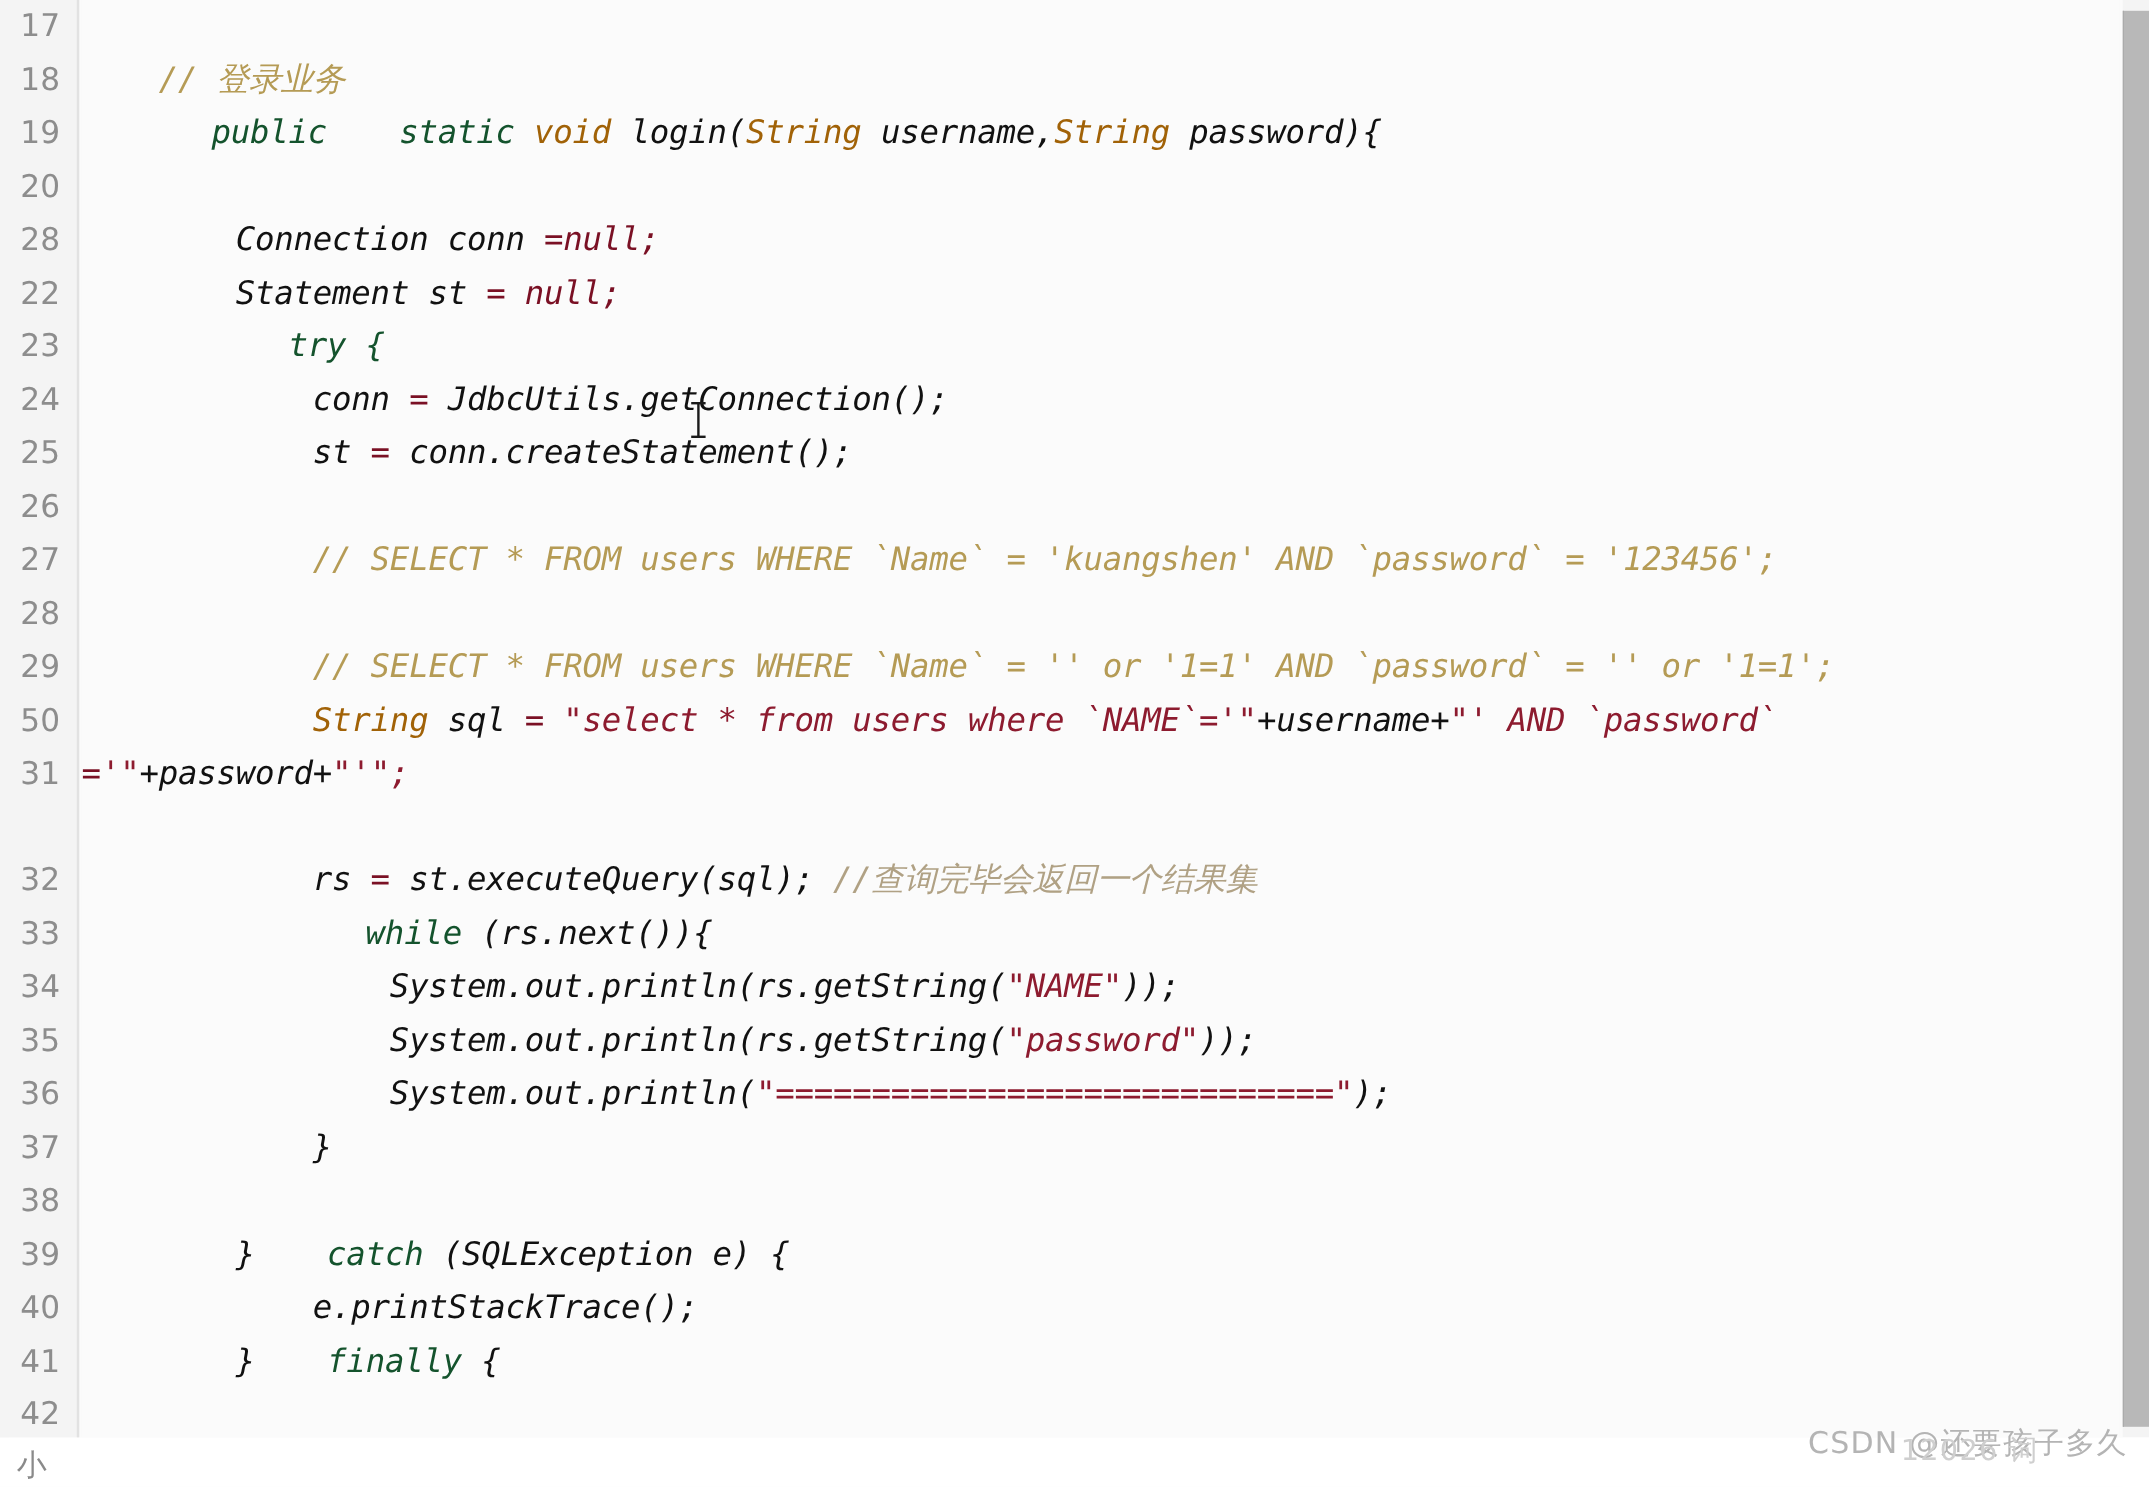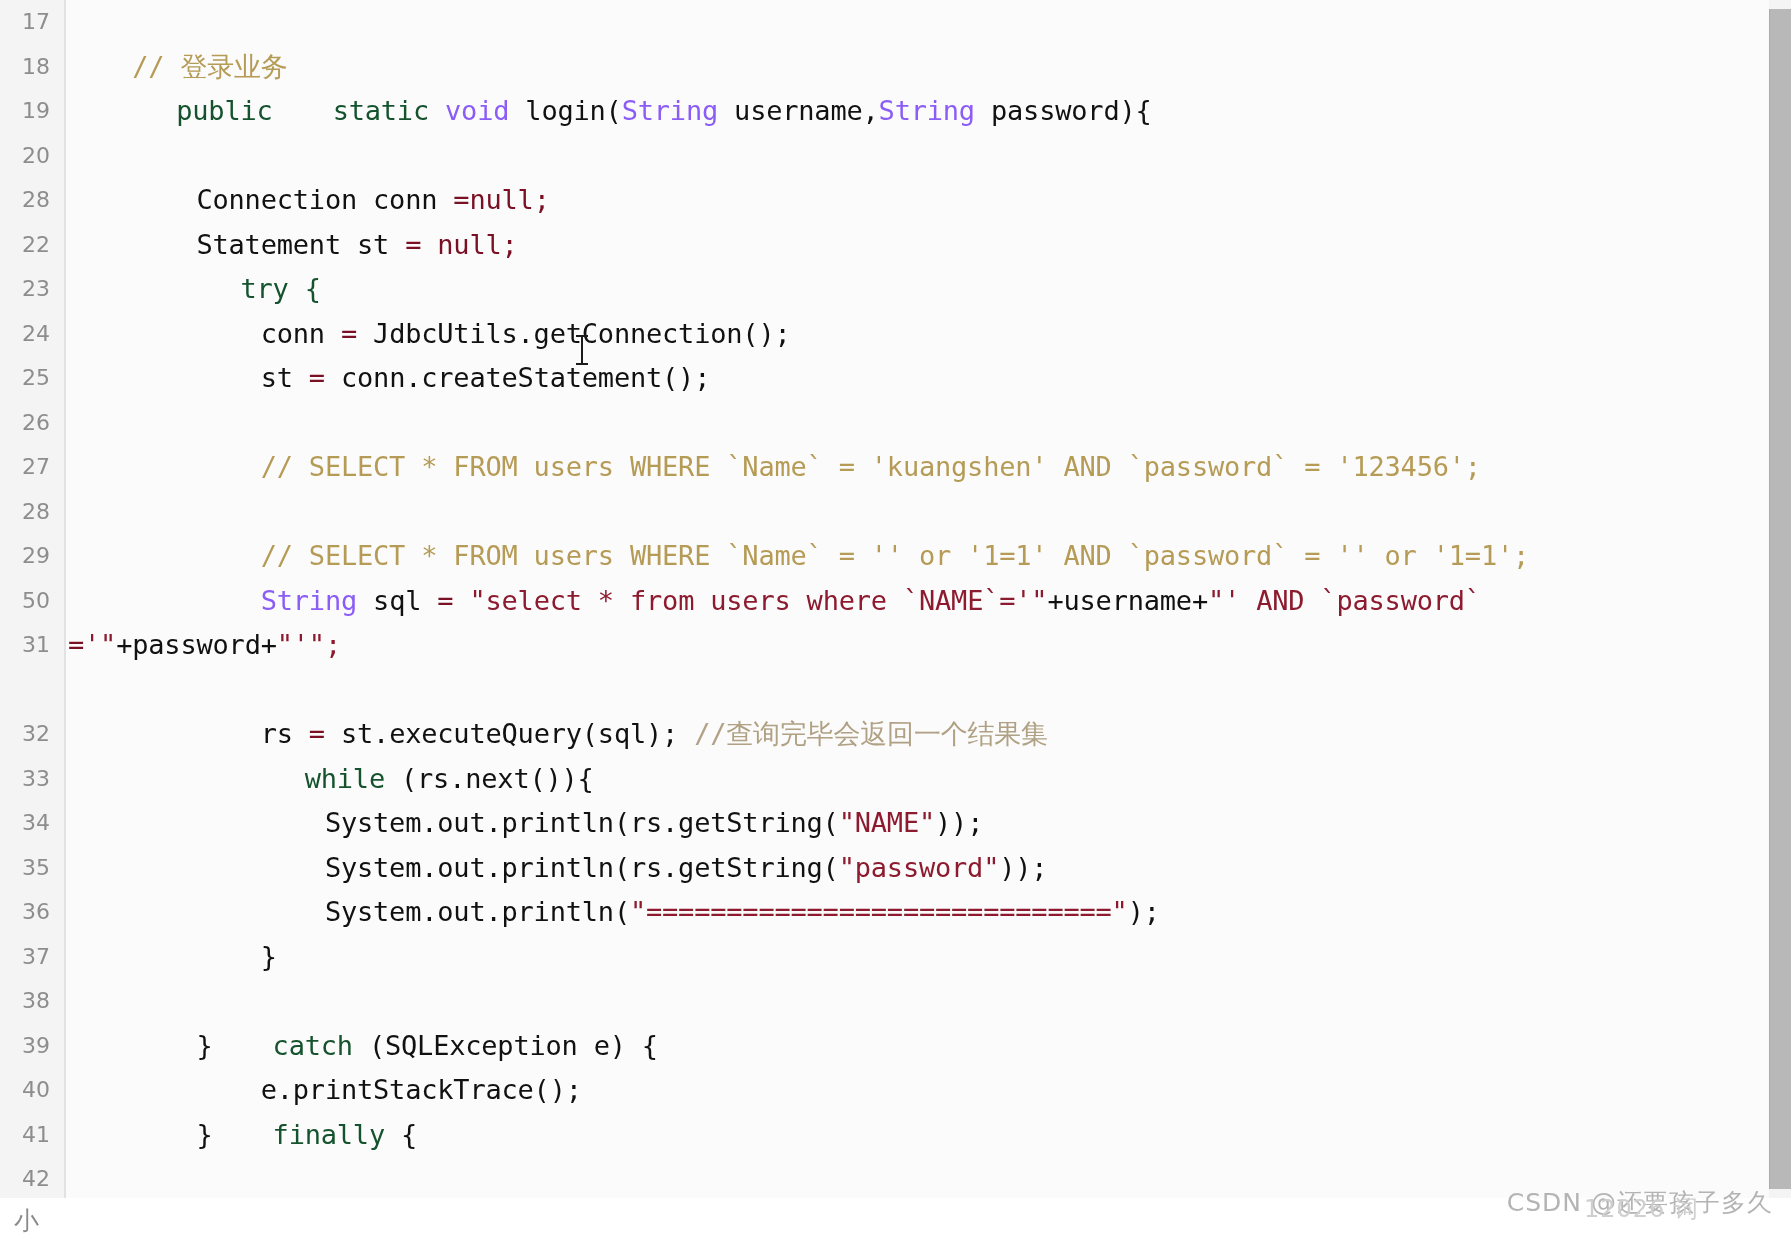--- a/index.html
+++ b/index.html
@@ -42,21 +42,21 @@
     box-sizing: border-box;
   }
   .gutter-inner {
     padding-top: 0px;
   }
   .lineno {
     height: 44.5px;
     line-height: 44.5px;
     text-align: right;
     padding-right: 14px;
-    font-size: 22px;
+    font-size: 26px;
     color: #8d8d8d;
     font-family: "DejaVu Sans", "Liberation Sans", sans-serif;
     letter-spacing: 0px;
     box-sizing: border-box;
   }
 
   
   .code-pane {
     position: absolute;
     left: 68px; top: 0;
@@ -69,29 +69,30 @@
     padding-top: 0px;
   }
   .cline {
     height: 44.5px;
     line-height: 44.5px;
     font-size: 27px;
     white-space: pre;
     color: #0f0f0f;
     font-family: "DejaVu Sans Mono", "Liberation Mono", monospace;
     letter-spacing: -0.2px;
+    font-style: italic;
   }
   .cline.wrapped {
     
     margin-left: 0;
   }
 
   
   .kw       { color: #14532d; margin-left: 44px; }          
-  .type     { color: #8b5cf6; }          
+  .type     { color: #a16207; }          
   .plain    { color: #111111; }
   .op       { color: #7a1024; }          
   .str      { color: #8d1b2f; }          
   .cmt      { color: #b59b55; }          
   .cmt-cn   { color: #b0a184; }
 
   
   .bottom-strip {
     position: absolute;
     left: 0;

